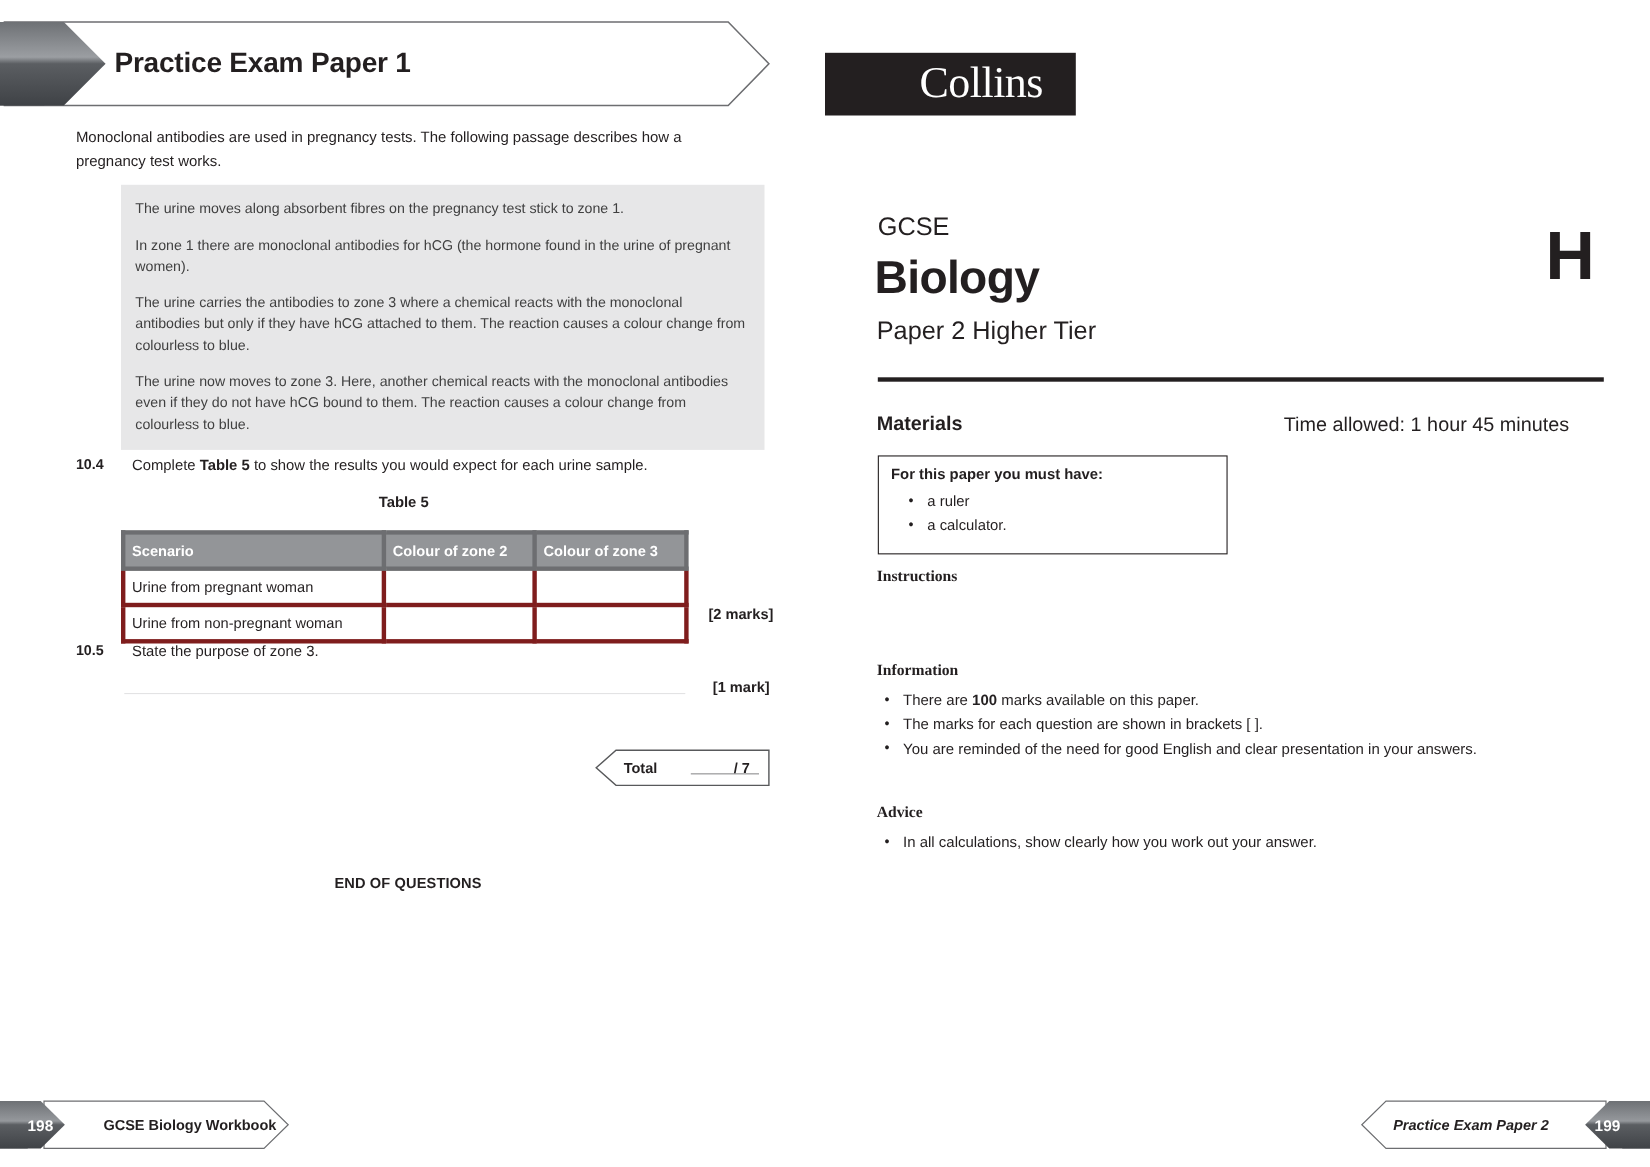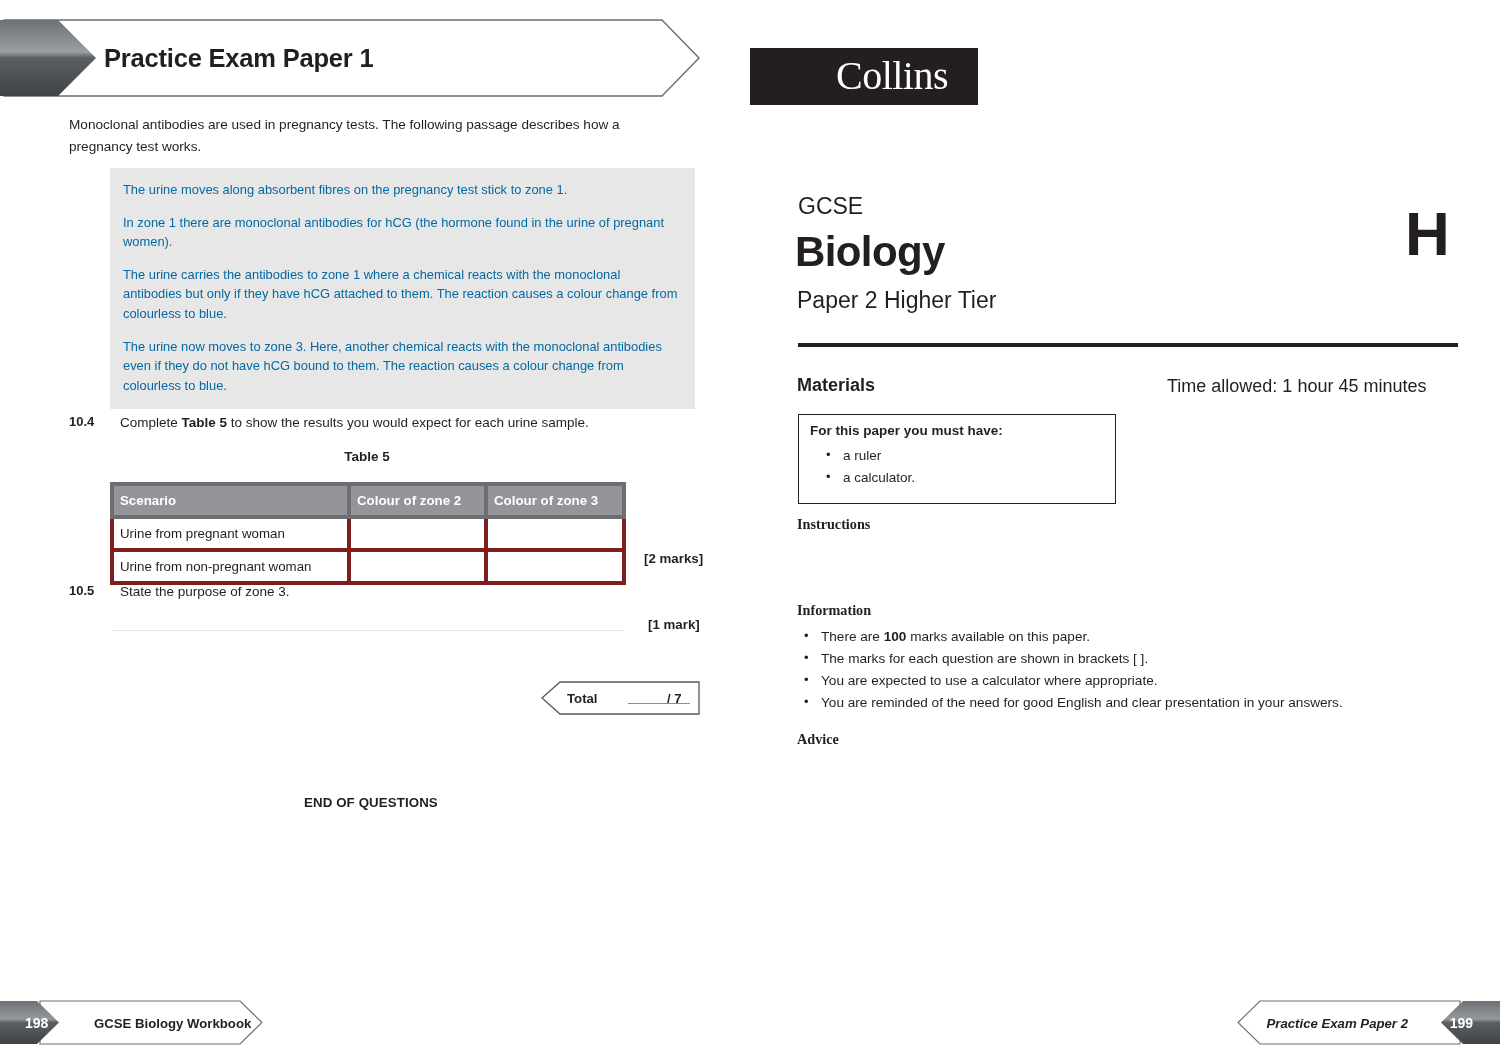--- a/index.html
+++ b/index.html
@@ -61,21 +61,21 @@
     top: 168px;
     width: 585px;
     background: #e7e7e8;
     padding: 12px 14px 14px 13px;
     box-sizing: border-box;
   }
   .passage p {
     margin: 0 0 13px 0;
     font-size: 12.9px;
     line-height: 1.52;
-    color: #0369a1;
+    color: #404040;
   }
   .passage p:last-child { margin-bottom: 0; }
 
   .qrow {
     position: absolute;
     display: flex;
     font-size: 13.5px;
     line-height: 1.45;
     color: #231f20;
   }
@@ -383,21 +383,21 @@
       <path d="M0 2 L58 2 L96 40 L58 78 L0 78 Z" fill="url(#chevGrad)"></path>
     </svg>
     <div class="banner-title">Practice Exam Paper 1</div>
   </div>
 
   <div class="intro">Monoclonal antibodies are used in pregnancy tests. The following passage describes how a pregnancy test works.</div>
 
   <div class="passage">
     <p>The urine moves along absorbent fibres on the pregnancy test stick to zone 1.</p>
     <p>In zone 1 there are monoclonal antibodies for hCG (the hormone found in the urine of pregnant women).</p>
-    <p>The urine carries the antibodies to zone 1 where a chemical reacts with the monoclonal antibodies but only if they have hCG attached to them. The reaction causes a colour change from colourless to blue.</p>
+    <p>The urine carries the antibodies to zone 3 where a chemical reacts with the monoclonal antibodies but only if they have hCG attached to them. The reaction causes a colour change from colourless to blue.</p>
     <p>The urine now moves to zone 3. Here, another chemical reacts with the monoclonal antibodies even if they do not have hCG bound to them. The reaction causes a colour change from colourless to blue.</p>
   </div>
 
   <div class="qrow q104">
     <div class="qnum">10.4</div>
     <div class="qtext"><span>Complete </span><b>Table 5</b><span> to show the results you would expect for each urine sample.</span></div>
   </div>
 
   <div class="table-caption">Table 5</div>
 
@@ -499,27 +499,29 @@
 
 <div class="sec sec-instructions">
   <h3>Instructions</h3>
 </div>
 
 <div class="sec sec-information">
   <h3>Information</h3>
   <ul>
     <li><span>There are </span><b>100</b><span> marks available on this paper.</span></li>
     <li>The marks for each question are shown in brackets [ ].</li>
-    <li>You are expected to use a calculator where appropriate.</li>
     <li>You are reminded of the need for good English and clear presentation in your answers.</li>
   </ul>
 </div>
 
 <div class="sec sec-advice">
   <h3>Advice</h3>
+  <ul>
+    <li>In all calculations, show clearly how you work out your answer.</li>
+  </ul>
 </div>
 
 <div class="footer footer-right" style="left:1235px;">
   <svg width="265" height="47" viewBox="0 0 265 47" xmlns="http://www.w3.org/2000/svg">
     <defs>
       <linearGradient id="fGradC" x1="0" y1="0" x2="0" y2="1">
         <stop offset="0%" stop-color="#6e7175"></stop>
         <stop offset="42%" stop-color="#95989c"></stop>
         <stop offset="50%" stop-color="#5b5e62"></stop>
         <stop offset="100%" stop-color="#404347"></stop>

